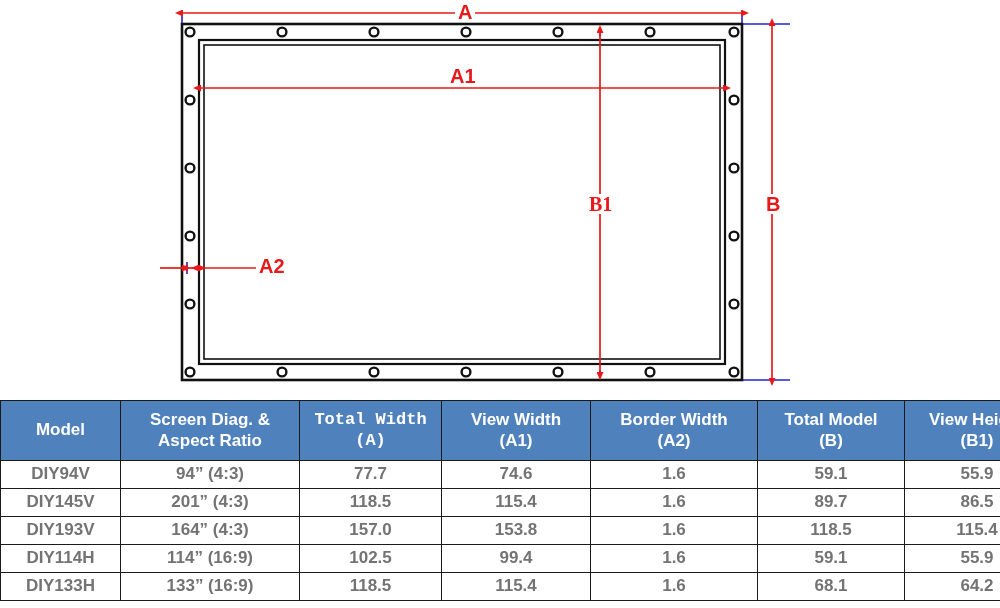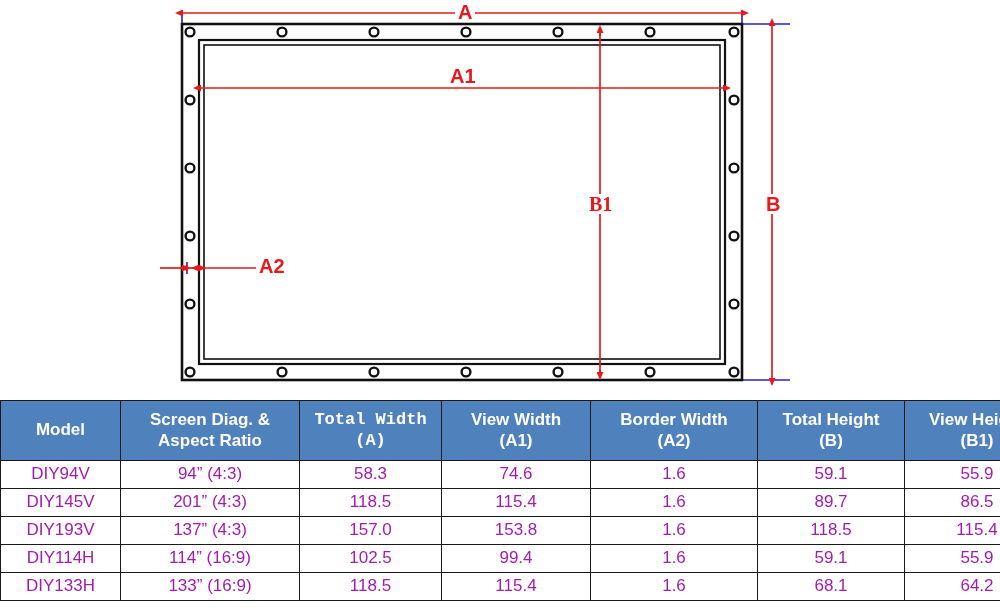--- a/index.html
+++ b/index.html
@@ -72,23 +72,23 @@
     background: #4f81bd;
     color: #ffffff;
     font-size: 17px;
     font-weight: 700;
     height: 55px;
     line-height: 1.22;
     padding: 2px 3px;
   }
   #spec-table tbody td {
     background: #ffffff;
-    color: #a21caf;
+    color: #737373;
     font-size: 17px;
-    font-weight: 400;
+    font-weight: 700;
     height: 27px;
     line-height: 1.1;
   }
   .col-model      { width: 113px; margin-top: 22px; }
   .col-diag       { width: 172px; }
   .col-totalw     { width: 135px; font-family: Liberation Mono, monospace; }
   .col-vieww      { width: 142px; }
   .col-borderw    { width: 160px; margin-left: 13px; }
   .col-totalh     { width: 140px; }
   .col-viewh      { width: 138px; }
@@ -197,51 +197,51 @@
         </th>
         <th class="col-vieww">
           <span>View Width</span>
           <span class="hdr-line2">(A1)</span>
         </th>
         <th class="col-borderw">
           <span>Border Width</span>
           <span class="hdr-line2">(A2)</span>
         </th>
         <th class="col-totalh">
-          <span>Total Height</span>
+          <span>Total Model</span>
           <span class="hdr-line2">(B)</span>
         </th>
         <th class="col-viewh">
           <span>View Height</span>
           <span class="hdr-line2">(B1)</span>
         </th>
       </tr>
     </thead>
     <tbody>
       <tr>
         <td>DIY94V</td>
         <td>94” (4:3)</td>
-        <td>58.3</td>
+        <td>77.7</td>
         <td>74.6</td>
         <td>1.6</td>
         <td>59.1</td>
         <td>55.9</td>
       </tr>
       <tr>
         <td>DIY145V</td>
         <td>201” (4:3)</td>
         <td>118.5</td>
         <td>115.4</td>
         <td>1.6</td>
         <td>89.7</td>
         <td>86.5</td>
       </tr>
       <tr>
         <td>DIY193V</td>
-        <td>137” (4:3)</td>
+        <td>164” (4:3)</td>
         <td>157.0</td>
         <td>153.8</td>
         <td>1.6</td>
         <td>118.5</td>
         <td>115.4</td>
       </tr>
       <tr>
         <td>DIY114H</td>
         <td>114” (16:9)</td>
         <td>102.5</td>

